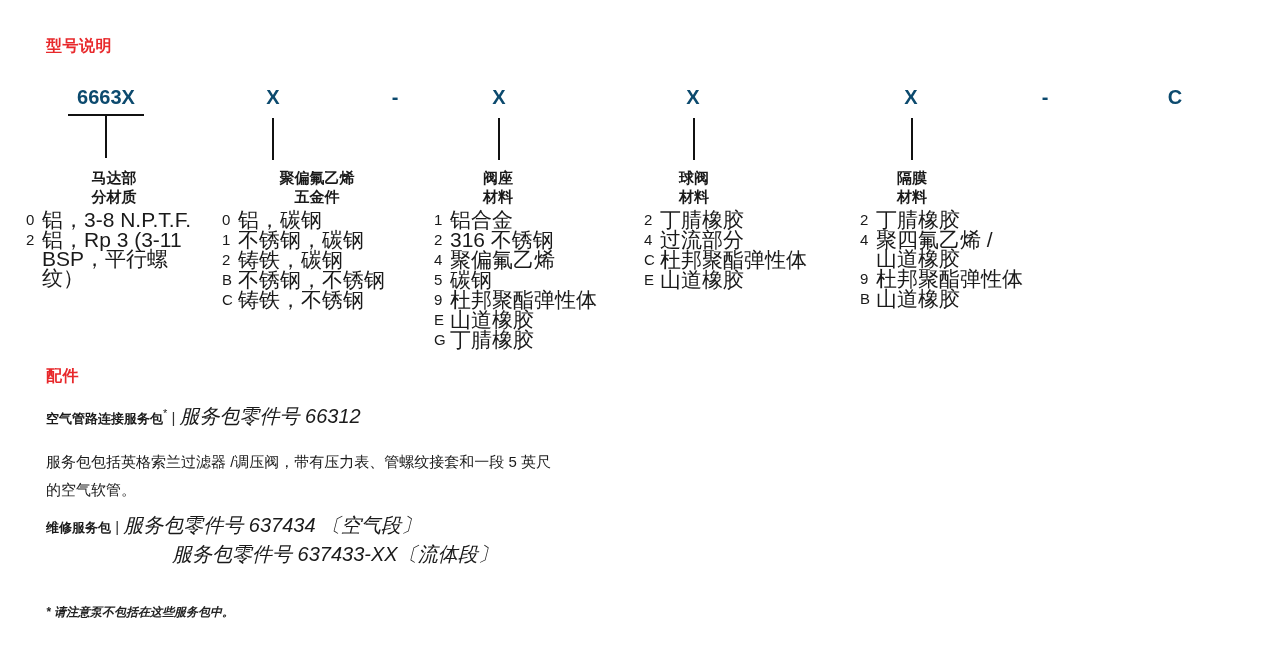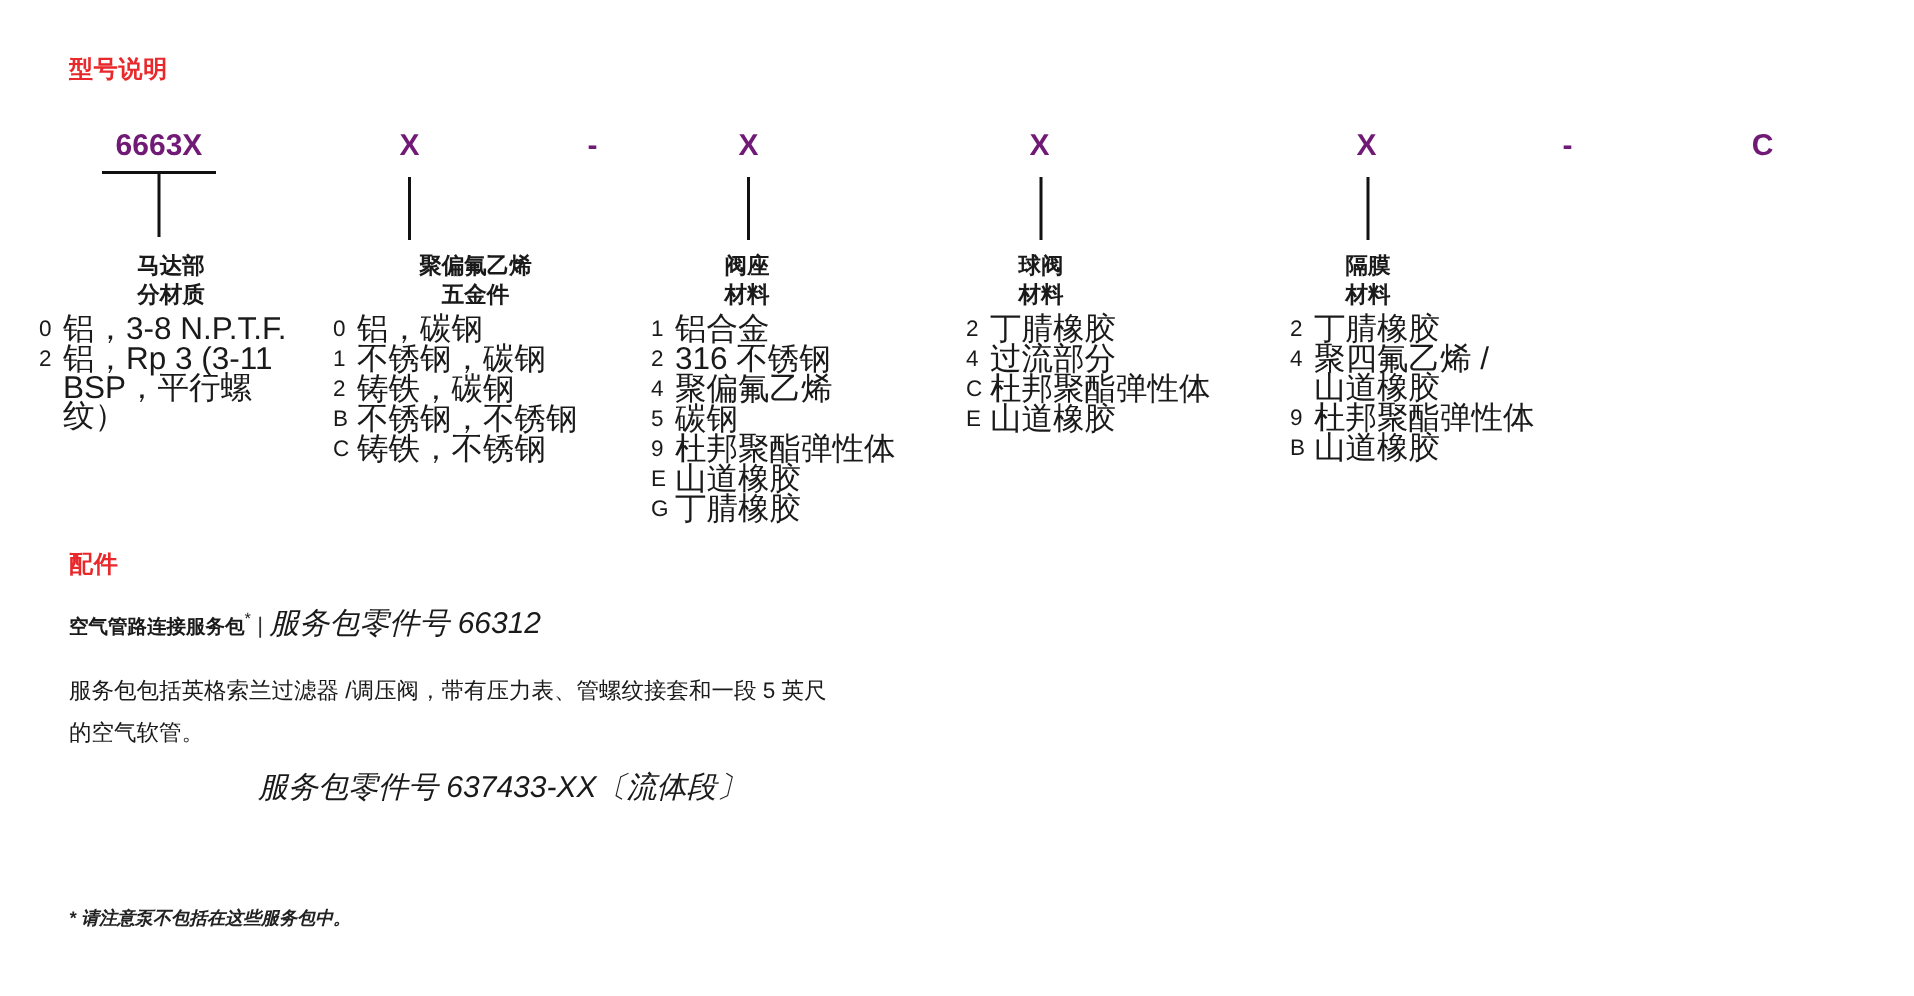--- a/index.html
+++ b/index.html
@@ -39,21 +39,21 @@
     top: 86px;
     left: 0;
     width: 1276px;
     height: 32px;
   }
   .code-char {
     position: absolute;
     font-weight: bold;
     font-size: 20px;
     text-align: center;
-    color: #701a75;
+    color: #0c4a6e;
   }
 
   
   .code-underline {
     position: absolute;
     left: 68px;
     top: 114px;
     width: 76px;
     height: 2px;
     background: #111;
@@ -275,20 +275,25 @@
     <div class="acc-line">
       <span class="acc-bold">空气管路连接服务包</span><span class="acc-star">*</span>
       <span class="acc-sep">|</span>
       <span class="acc-italic">服务包零件号 66312</span>
     </div>
     <div class="acc-body" style="margin-top:16px;">服务包包括英格索兰过滤器 /调压阀，带有压力表、管螺纹接套和一段 5 英尺
 的空气软管。</div>
   </div>
 
   <div class="acc-block" style="left:46px; top:512px; width:1100px;">
+    <div class="acc-line">
+      <span class="acc-bold">维修服务包</span>
+      <span class="acc-sep">|</span>
+      <span class="acc-italic">服务包零件号 637434 〔空气段〕</span>
+    </div>
     <div class="acc-line" style="margin-left:126px;">
       <span class="acc-italic">服务包零件号 637433-XX〔流体段〕</span>
     </div>
   </div>
 
   <div class="footnote" style="left:46px; top:604px;">* 请注意泵不包括在这些服务包中。</div>
 
 </div>
 
 </body></html>

